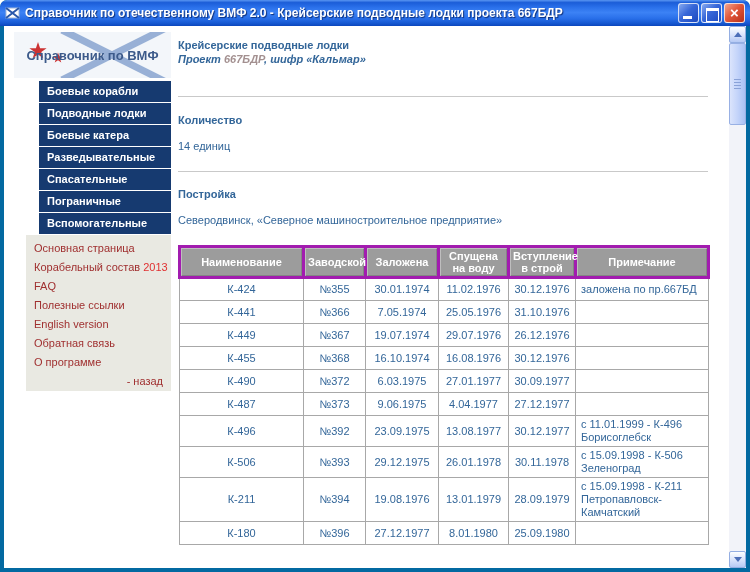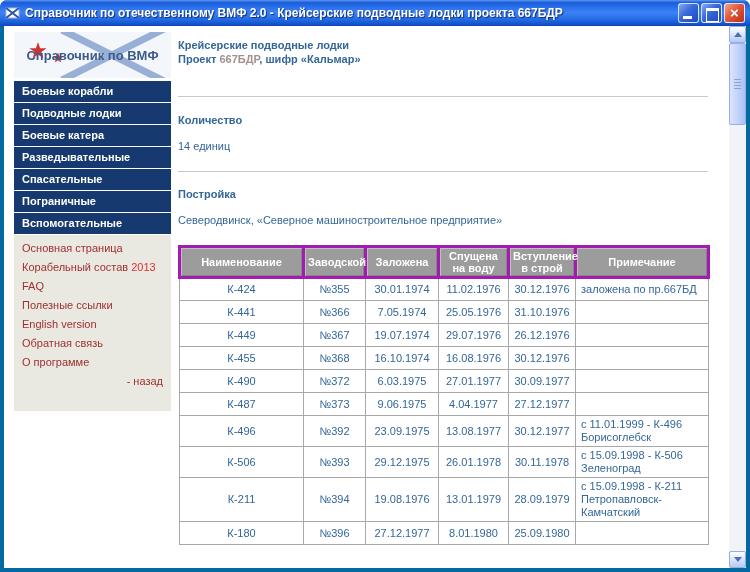--- a/index.html
+++ b/index.html
@@ -45,31 +45,31 @@
   .sb-thumb::after { content:""; position:absolute; left:4px; top:38px; width:7px; height:1px;
                      background:#8aa2d8; box-shadow:0 -3px 0 #8aa2d8,0 3px 0 #8aa2d8,0 6px 0 #8aa2d8; }
 
   
   .sidebar { position:absolute; left:10px; top:6px; width:157px; }
   .logo { position:relative; width:157px; height:46px; margin-bottom:3px; overflow:hidden; }
   .logo svg { display:block; }
   .logo-text { position:absolute; inset:0; display:flex; align-items:center; justify-content:center;
                color:#3c5a8a; font-weight:bold; font-size:13px; }
   .nav-item { height:21px; line-height:21px; margin-bottom:1px; background:#163a70; color:#fff;
-              font-weight:bold; font-size:11px; padding-left:8px; white-space:nowrap; cursor:pointer; }
-  .side-links-box { background:#e9e9e2; padding:4px 0 20px; }
+              font-weight:bold; font-size:11px; padding-left:8px; white-space:nowrap; cursor:pointer;margin-left:25px; }
+  .side-links-box { background:#e9e9e2; padding:4px 0 0;margin-left:12px; }
   .side-link { height:19px; line-height:19px; padding:0 8px; font-size:11px; color:#a03030;
                white-space:nowrap; cursor:pointer; }
   .side-link .year { color:#e03030; }
   .side-link.back { text-align:right; }
 
   
   .main { position:absolute; left:174px; top:13px; width:530px; color:#336699; font-size:11px; }
   .h-title { font-weight:bold; line-height:13px; margin-bottom:1px; }
-  .h-sub { font-weight:bold; line-height:13px; }
+  .h-sub { font-weight:bold; line-height:13px;font-style:italic; }
   .proj-num { color:#a39090; }
   hr.sep { border:none; border-top:1px solid #c9c9c9; }
   .sep1 { margin:30px 0 17px; }
   .sep2 { margin:0 0 16px; }
   .label { font-weight:bold; line-height:13px; margin-bottom:13px; }
   .value { line-height:13px; margin-bottom:18px; }
 
   
   table.ships { border-collapse:collapse; width:529px; table-layout:fixed; }
   .col-name{width:124px} .col-factory{width:62px} .col-laid{width:73px}

